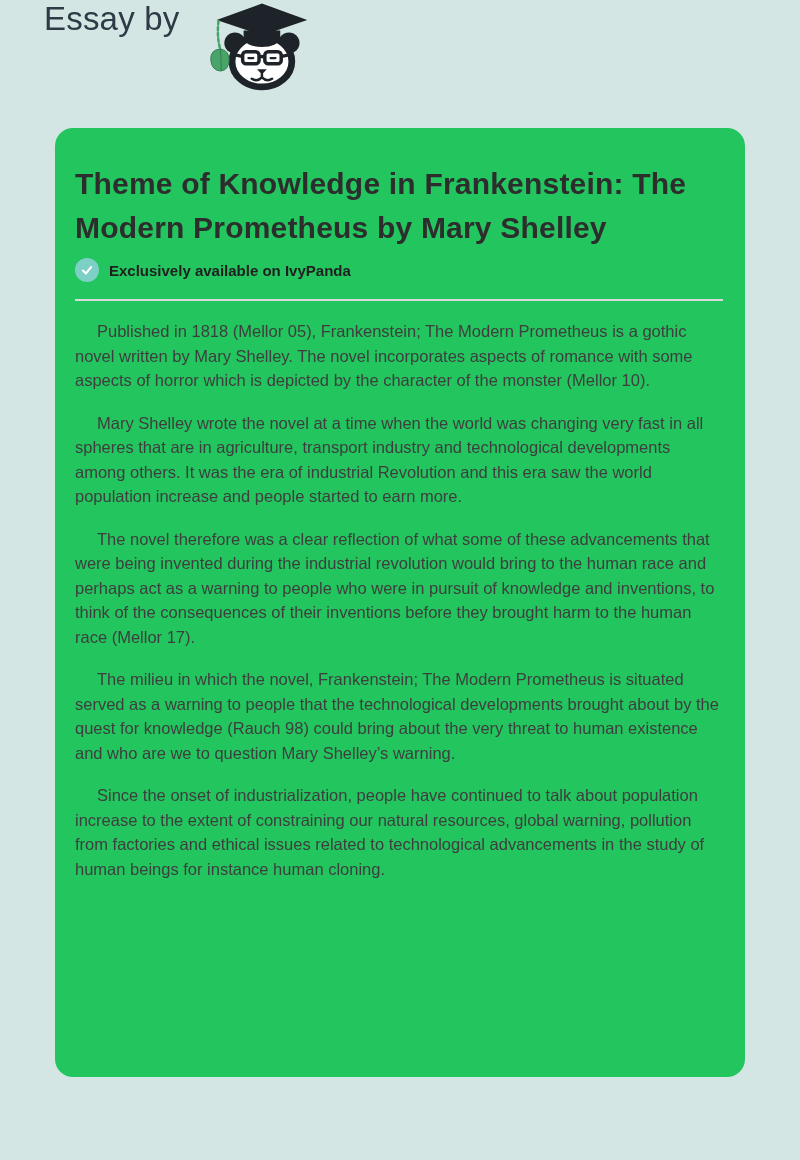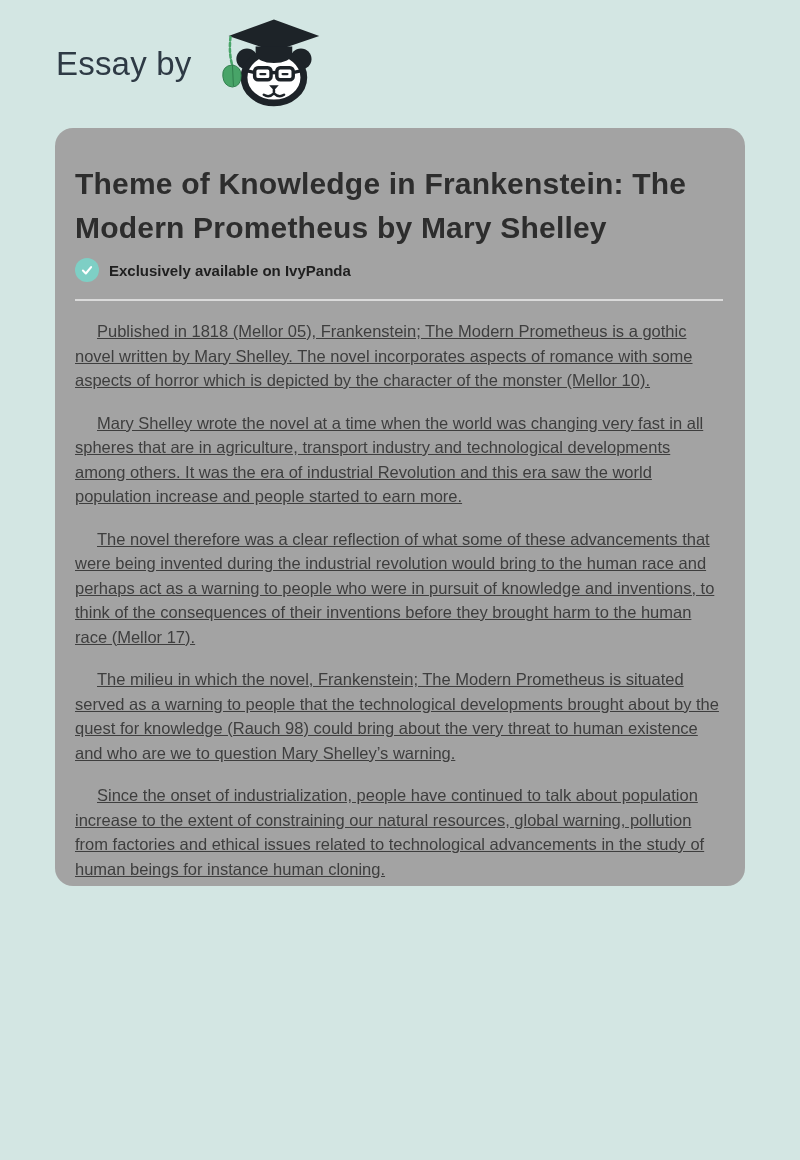--- a/index.html
+++ b/index.html
@@ -9,22 +9,22 @@
     width: 800px;
     height: 1160px;
     background: #d3e6e3;
     overflow: hidden;
     position: relative;
   }
   
   .site-header {
     height: 128px;
     display: flex;
-    align-items: center;
-    padding-left: 56px;
+    align-items: flex-start;
+    padding-left: 44px;
   }
   .essay-by {
     font-size: 33px;
     font-weight: 400;
     color: #2e3a45;
     letter-spacing: 0.2px;
   }
   .logo-wrap {
     margin-left: 26px;
     display: flex;
@@ -39,23 +39,23 @@
     letter-spacing: 0.3px;
   }
   .brand-name sup {
     font-size: 17px;
     vertical-align: 18px;
     font-weight: 700;
   }
   
   .card {
     width: 690px;
-    height: 758px;
+    height: 949px;
     margin: 0 auto;
-    background: #a3a3a3;
+    background: #22c55e;
     border-radius: 18px;
     padding: 34px 22px 30px 20px;
   }
   .essay-title {
     font-size: 30px;
     line-height: 44px;
     font-weight: 700;
     color: #2d2d2d;
     letter-spacing: 0.2px;
     margin-bottom: 8px;
@@ -85,21 +85,20 @@
     border: none;
     border-top: 2px solid #dadada;
     margin-bottom: 18px;
   }
   .essay-body p {
     font-size: 16.5px;
     line-height: 24.5px;
     color: #3e3e3e;
     text-indent: 22px;
     margin-bottom: 18px;
-    text-decoration: underline;
   }
   .essay-body p:last-child { margin-bottom: 0; }
 </style>
 </head>
 <body>
 
 <div class="page">
 
   <div class="site-header">
     <span class="essay-by">Essay by</span>

